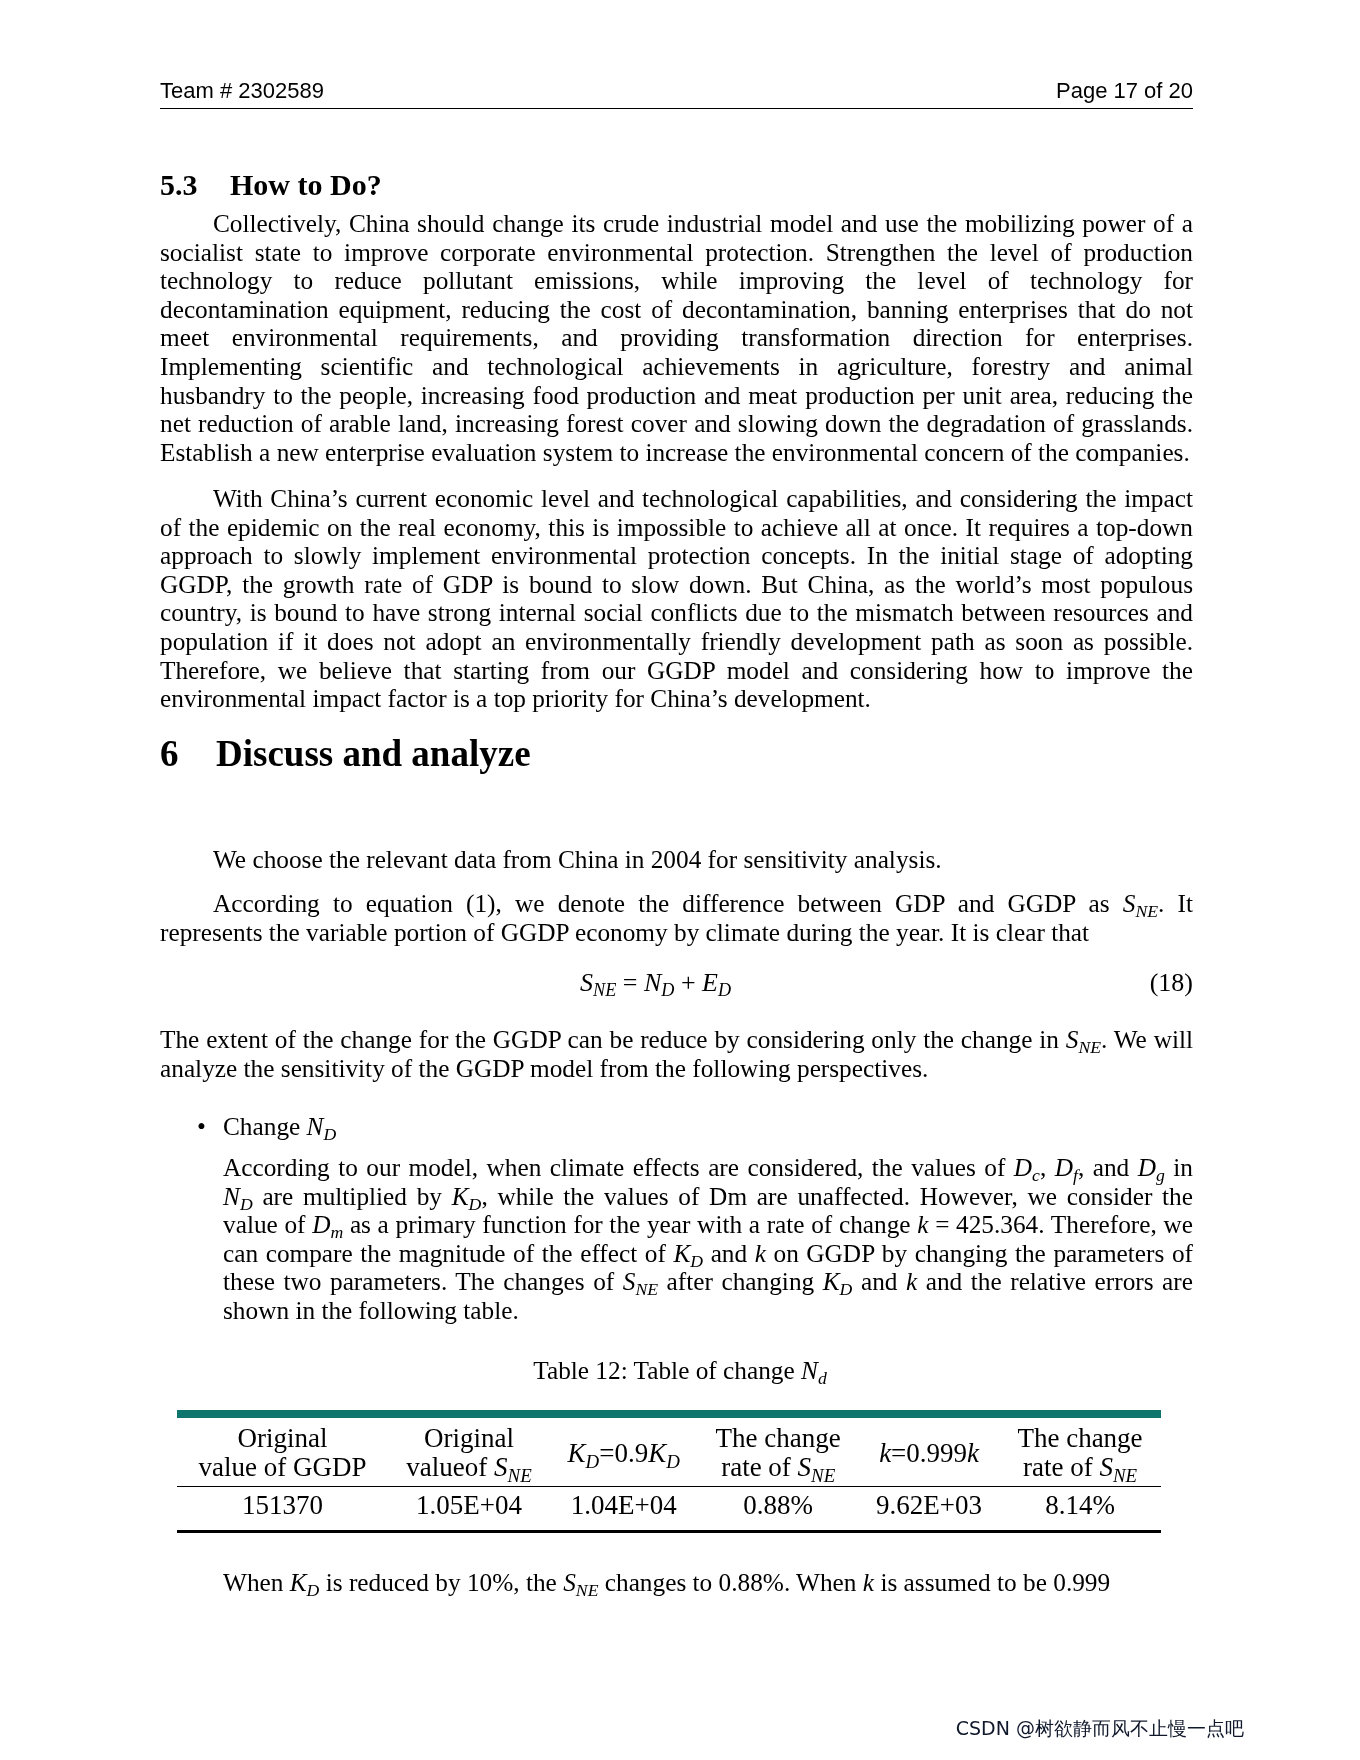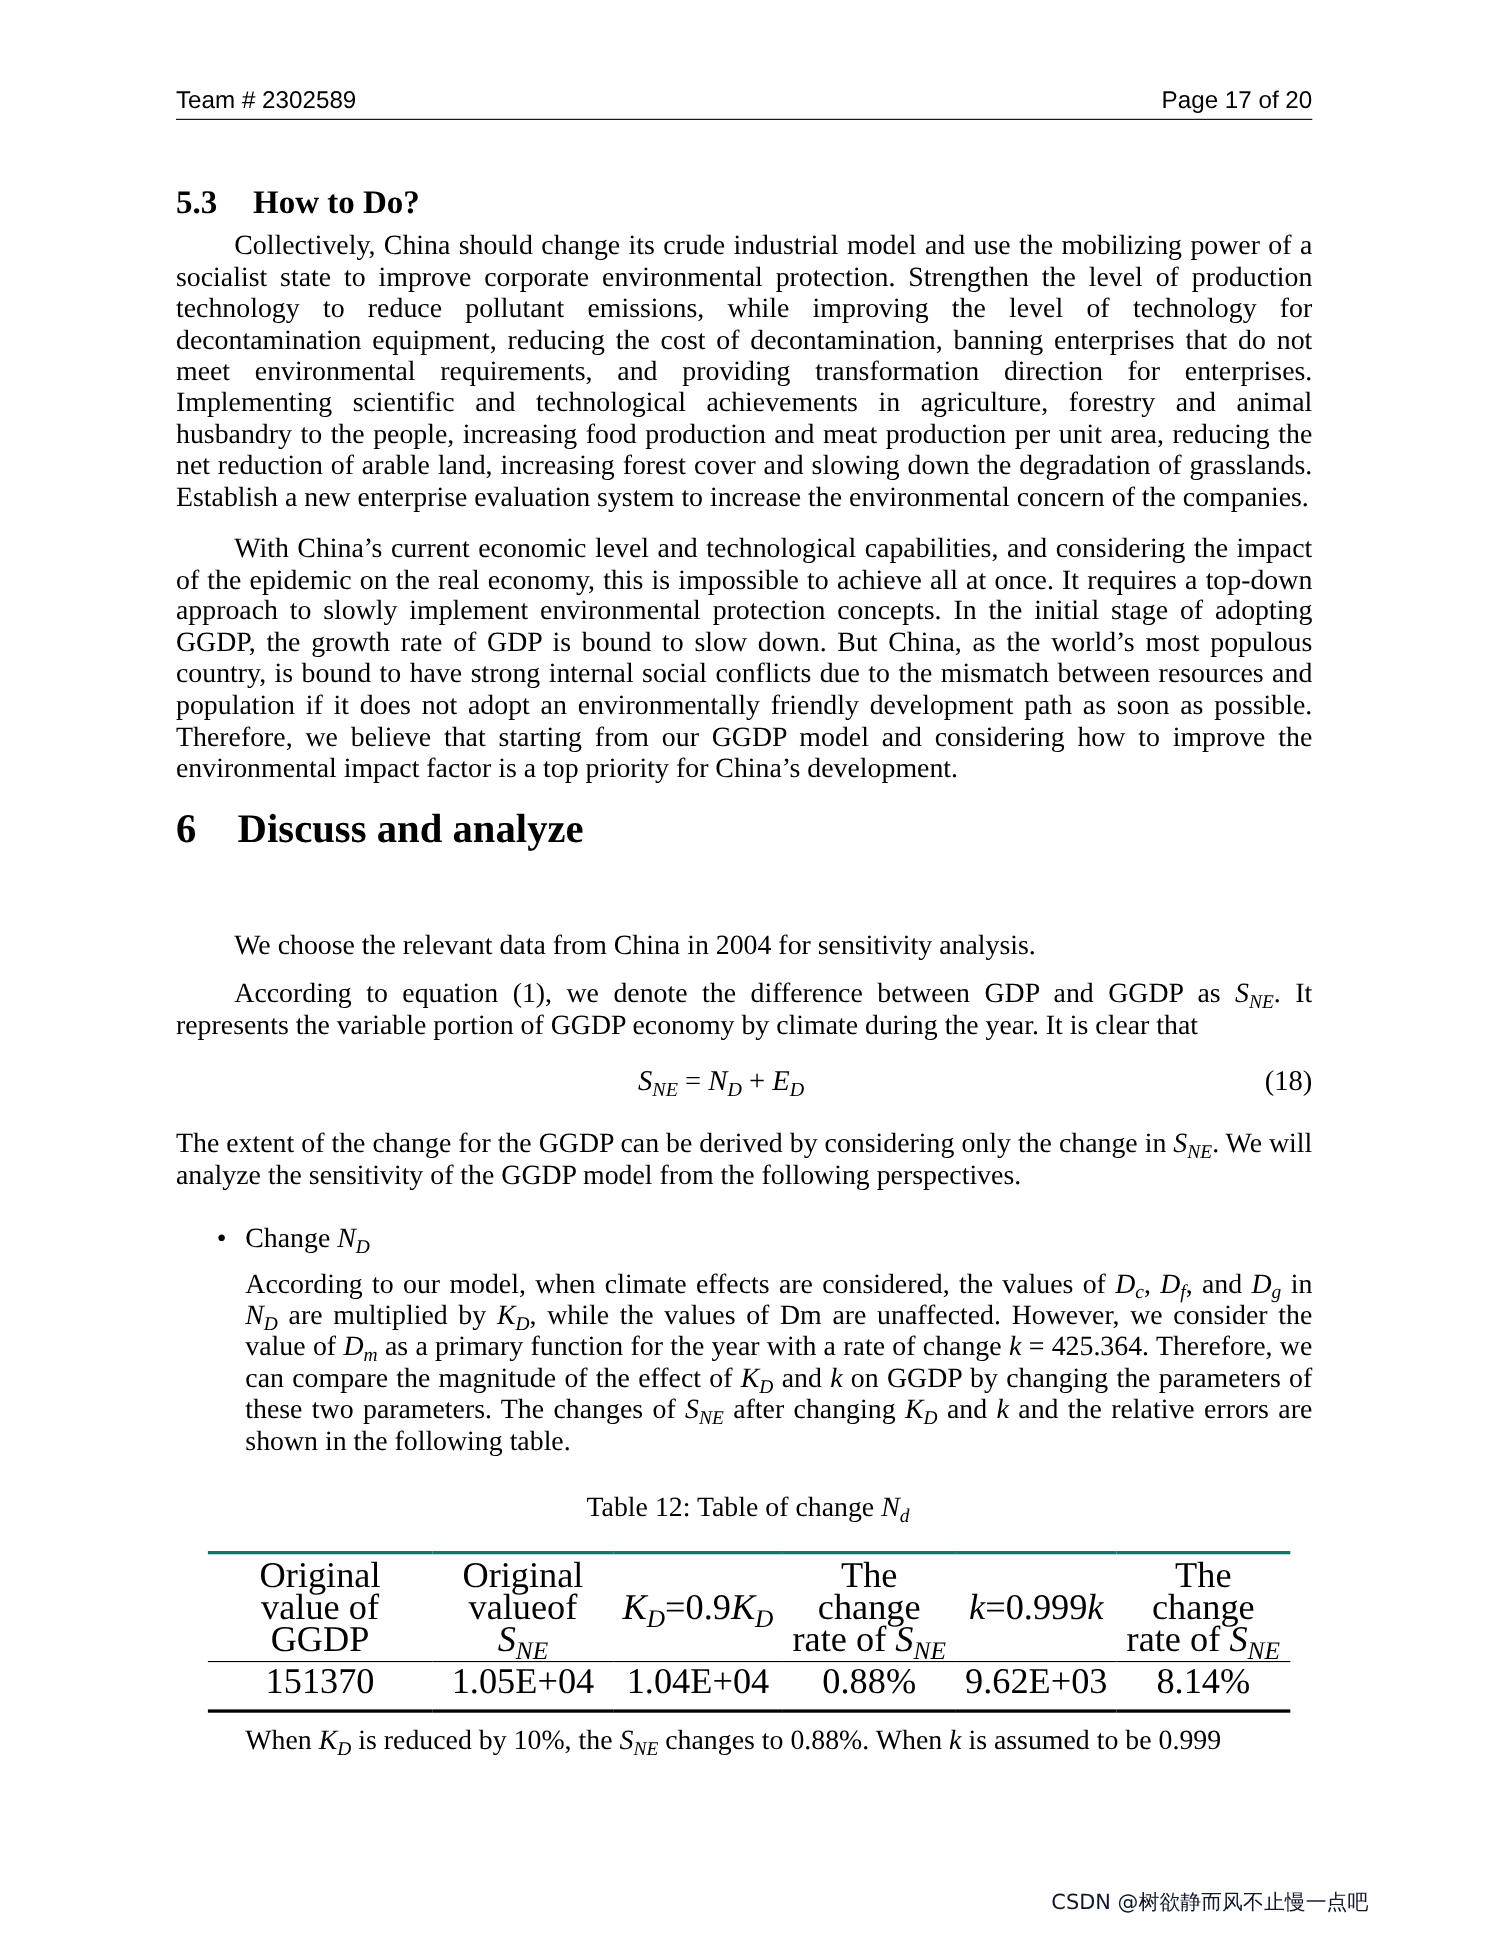--- a/index.html
+++ b/index.html
@@ -29,23 +29,23 @@
     font-family: "Liberation Serif", serif; font-size: 26px;
   }
   .equation { position: absolute; left: 420px; top: 0; }
   .eq-number { position: absolute; right: 0; top: 0; }
   .bullet-item { position: absolute; left: 200px; top: 1112px; font-family: "Liberation Serif", serif; font-size: 25.3px; }
   .bullet-dot { position: absolute; left: -3px; top: 0; }
   .bullet-label { position: absolute; left: 23px; top: 0; white-space: nowrap; }
   .bullet-body { left: 223px; width: 970px; top: 1153px; }
   .caption { position: absolute; left: 0; width: 1360px; top: 1356px; text-align: center; font-family: "Liberation Serif", serif; font-size: 25.3px; }
   table.data-table {
-    position: absolute; left: 189px; top: 1410px; width: 984px;
-    border-collapse: collapse; font-family: "Liberation Serif", serif; font-size: 33px;
-    border-top: 3px solid #0f766e; border-bottom: 3px solid #000;
+    position: absolute; left: 177px; top: 1410px; width: 984px;
+    border-collapse: collapse; font-family: "Liberation Serif", serif; font-size: 27px;
+    border-top: 8px solid #0f766e; border-bottom: 3px solid #000;
   }
   table.data-table th { font-weight: normal; text-align: center; padding: 6px 8px 4px; line-height: 29px; border-bottom: 1.5px solid #000; }
   table.data-table td { text-align: center; padding: 3px 8px 10px; line-height: 30px; }
   .watermark {
     position: absolute; right: 16px; top: 1716px;
     font-family: "DejaVu Sans", sans-serif; font-size: 19px; color: #0f172a;
   }
 </style>
 </head>
 <body>
@@ -76,21 +76,21 @@
   </p>
 
   <div class="equation-row">
     <span class="equation">
       <span class="m">S</span><sub class="m">NE</sub><span style="white-space:pre"> = </span><span class="m">N</span><sub class="m">D</sub><span style="white-space:pre"> + </span><span class="m">E</span><sub class="m">D</sub>
     </span>
     <span class="eq-number">(18)</span>
   </div>
 
   <p class="body-text" style="top:1025px; margin:0;">
-    <span>The extent of the change for the GGDP can be derived by considering only the change in </span><span class="m"><span>S</span><sub>NE</sub></span><span>. We will analyze the sensitivity of the GGDP model from the following perspectives.</span>
+    <span>The extent of the change for the GGDP can be reduce by considering only the change in </span><span class="m"><span>S</span><sub>NE</sub></span><span>. We will analyze the sensitivity of the GGDP model from the following perspectives.</span>
   </p>
 
   <div class="bullet-item">
     <span class="bullet-dot">•</span>
     <span class="bullet-label"><span>Change </span><span class="m">N</span><sub class="m">D</sub></span>
   </div>
 
   <p class="body-text bullet-body" style="margin:0;">
     <span>According to our model, when climate effects are considered, the values of </span><span class="m">D<sub>c</sub></span><span>, </span><span class="m">D<sub>f</sub></span><span>, and </span><span class="m">D<sub>g</sub></span><span> in </span><span class="m"><span>N</span><sub>D</sub></span><span> are multiplied by </span><span class="m"><span>K</span><sub>D</sub></span><span>, while the values of Dm are unaffected. However, we consider the value of </span><span class="m">D<sub>m</sub></span><span> as a primary function for the year with a rate of change </span><span class="m">k</span><span> = 425.364</span><span>. Therefore, we can compare the magnitude of the effect of </span><span class="m"><span>K</span><sub>D</sub></span><span> and </span><span class="m">k</span><span> on GGDP by changing the parameters of these two parameters. The changes of </span><span class="m"><span>S</span><sub>NE</sub></span><span> after changing </span><span class="m"><span>K</span><sub>D</sub></span><span> and </span><span class="m">k</span><span> and the relative errors are shown in the following table.</span>
   </p>

